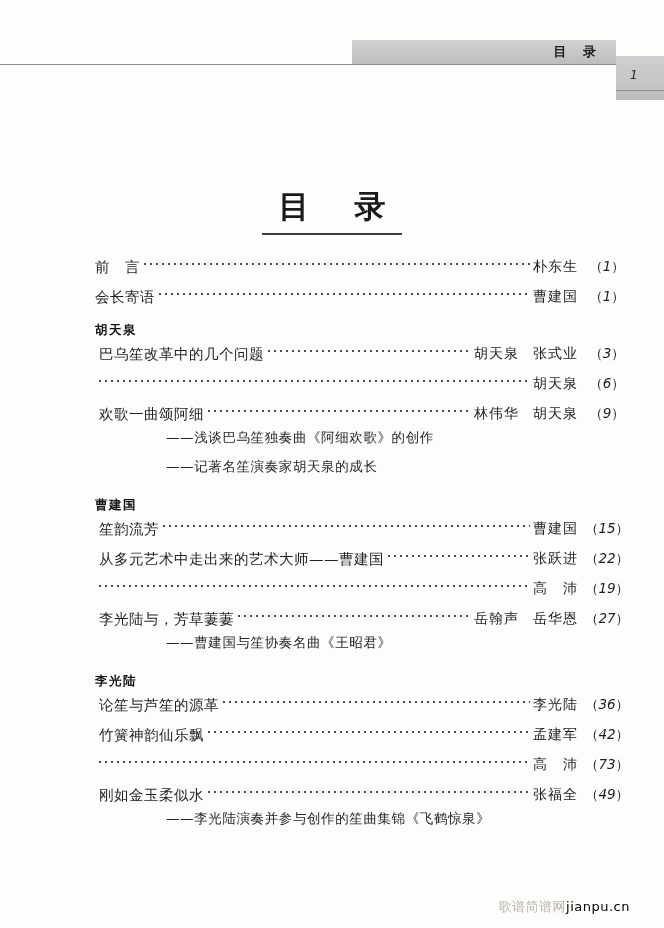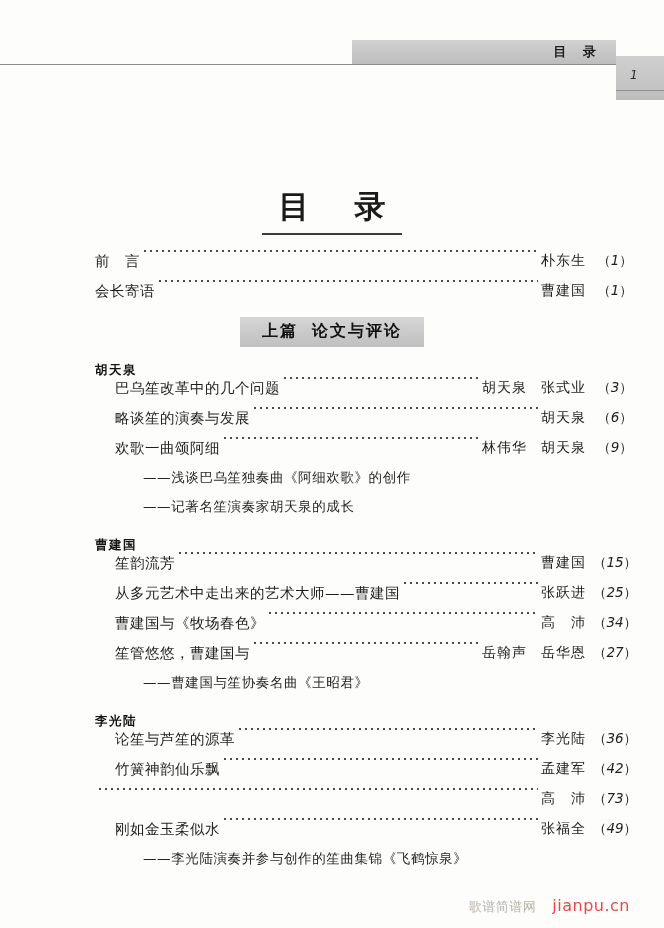--- a/index.html
+++ b/index.html
@@ -97,32 +97,32 @@
   .toc {
     position: absolute;
     left: 0;
     top: 252px;
     width: 664px;
   }
 
   .toc-row {
     position: relative;
     display: flex;
-    align-items: flex-start;
+    align-items: center;
     height: 30px;
-    padding: 0 22px 0 95px;
+    padding: 0 30px 0 95px;
     font-size: 14.5px;
     color: #1e1e1e;
   }
   .toc-row .entry-title {
     white-space: nowrap;
     letter-spacing: 0.5px;
   }
   .toc-row.indent .entry-title {
-    margin-left: 20px;
+    margin-left: 4px;
   }
   .leader {
     flex: 1 1 auto;
     margin: 0 3px 0 2px;
     position: relative;
     top: -3px;
     height: 4px;
     background-image: radial-gradient(circle, #4a4a4a 0.9px, transparent 1.1px);
     background-size: 6px 4px;
     background-repeat: repeat-x;
@@ -178,36 +178,36 @@
   
   .sub-row {
     height: 29px;
     padding-left: 95px;
     font-size: 13.5px;
     color: #262626;
     display: flex;
     align-items: baseline;
     letter-spacing: 0.6px;
   }
-  .sub-row .sub-text { margin-left: 48px; }
+  .sub-row .sub-text { margin-left: 71px; }
 
   
   .watermark {
     position: absolute;
     right: 34px;
     bottom: 12px;
     font-size: 13px;
     letter-spacing: 0.5px;
     color: #b9b2a8;
     white-space: nowrap;
   }
   .watermark .wm-domain {
-    color: #ef4444;
-    margin-left: 16px;
-    font-size: 16px;
+    color: #000000;
+    margin-left: 0;
+    font-size: 13px;
   }
 </style>
 </head>
 <body>
 
 <div class="page-header">
   <div class="header-bar">
     <span class="header-bar-title">目 录</span>
   </div>
   <div class="header-rule"></div>
@@ -228,34 +228,30 @@
         <span class="leader"></span>
         <span class="authors"><span>朴东生</span></span>
         <span class="pageno"><span class="paren">（</span><span>1</span><span class="paren">）</span></span>
       </div>
       <div class="toc-row">
         <span class="entry-title">会长寄语</span>
         <span class="leader"></span>
         <span class="authors"><span>曹建国</span></span>
         <span class="pageno"><span class="paren">（</span><span>1</span><span class="paren">）</span></span>
       </div>
-      <div class="part-banner-row">
-        <div class="part-banner"><span>上篇</span><span class="part-sep"></span><span>论文与评论</span></div>
-      </div>
       <div class="group-head">
         <span>胡天泉</span>
       </div>
       <div class="toc-row indent">
         <span class="entry-title">巴乌笙改革中的几个问题</span>
         <span class="leader"></span>
         <span class="authors"><span>胡天泉</span><span class="author-2">张式业</span></span>
         <span class="pageno"><span class="paren">（</span><span>3</span><span class="paren">）</span></span>
       </div>
       <div class="toc-row indent">
-        <span class="entry-title">略谈笙的演奏与发展</span>
         <span class="leader"></span>
         <span class="authors"><span>胡天泉</span></span>
         <span class="pageno"><span class="paren">（</span><span>6</span><span class="paren">）</span></span>
       </div>
       <div class="toc-row indent">
         <span class="entry-title">欢歌一曲颂阿细</span>
         <span class="leader"></span>
         <span class="authors"><span>林伟华</span><span class="author-2">胡天泉</span></span>
         <span class="pageno"><span class="paren">（</span><span>9</span><span class="paren">）</span></span>
       </div>
@@ -271,30 +267,29 @@
       <div class="toc-row indent">
         <span class="entry-title">笙韵流芳</span>
         <span class="leader"></span>
         <span class="authors"><span>曹建国</span></span>
         <span class="pageno"><span class="paren">（</span><span>15</span><span class="paren">）</span></span>
       </div>
       <div class="toc-row indent">
         <span class="entry-title">从多元艺术中走出来的艺术大师——曹建国</span>
         <span class="leader"></span>
         <span class="authors"><span>张跃进</span></span>
-        <span class="pageno"><span class="paren">（</span><span>25</span><span class="paren">）</span></span>
-      </div>
-      <div class="toc-row indent">
-        <span class="entry-title">曹建国与《牧场春色》</span>
+        <span class="pageno"><span class="paren">（</span><span>22</span><span class="paren">）</span></span>
+      </div>
+      <div class="toc-row indent">
         <span class="leader"></span>
         <span class="authors"><span>高　沛</span></span>
-        <span class="pageno"><span class="paren">（</span><span>34</span><span class="paren">）</span></span>
-      </div>
-      <div class="toc-row indent">
-        <span class="entry-title">笙管悠悠，曹建国与</span>
+        <span class="pageno"><span class="paren">（</span><span>19</span><span class="paren">）</span></span>
+      </div>
+      <div class="toc-row indent">
+        <span class="entry-title">李光陆与，芳草萋萋</span>
         <span class="leader"></span>
         <span class="authors"><span>岳翰声</span><span class="author-2">岳华恩</span></span>
         <span class="pageno"><span class="paren">（</span><span>27</span><span class="paren">）</span></span>
       </div>
       <div class="sub-row">
         <span class="sub-text">——曹建国与笙协奏名曲《王昭君》</span>
       </div>
       <div class="group-head">
         <span>李光陆</span>
       </div>

